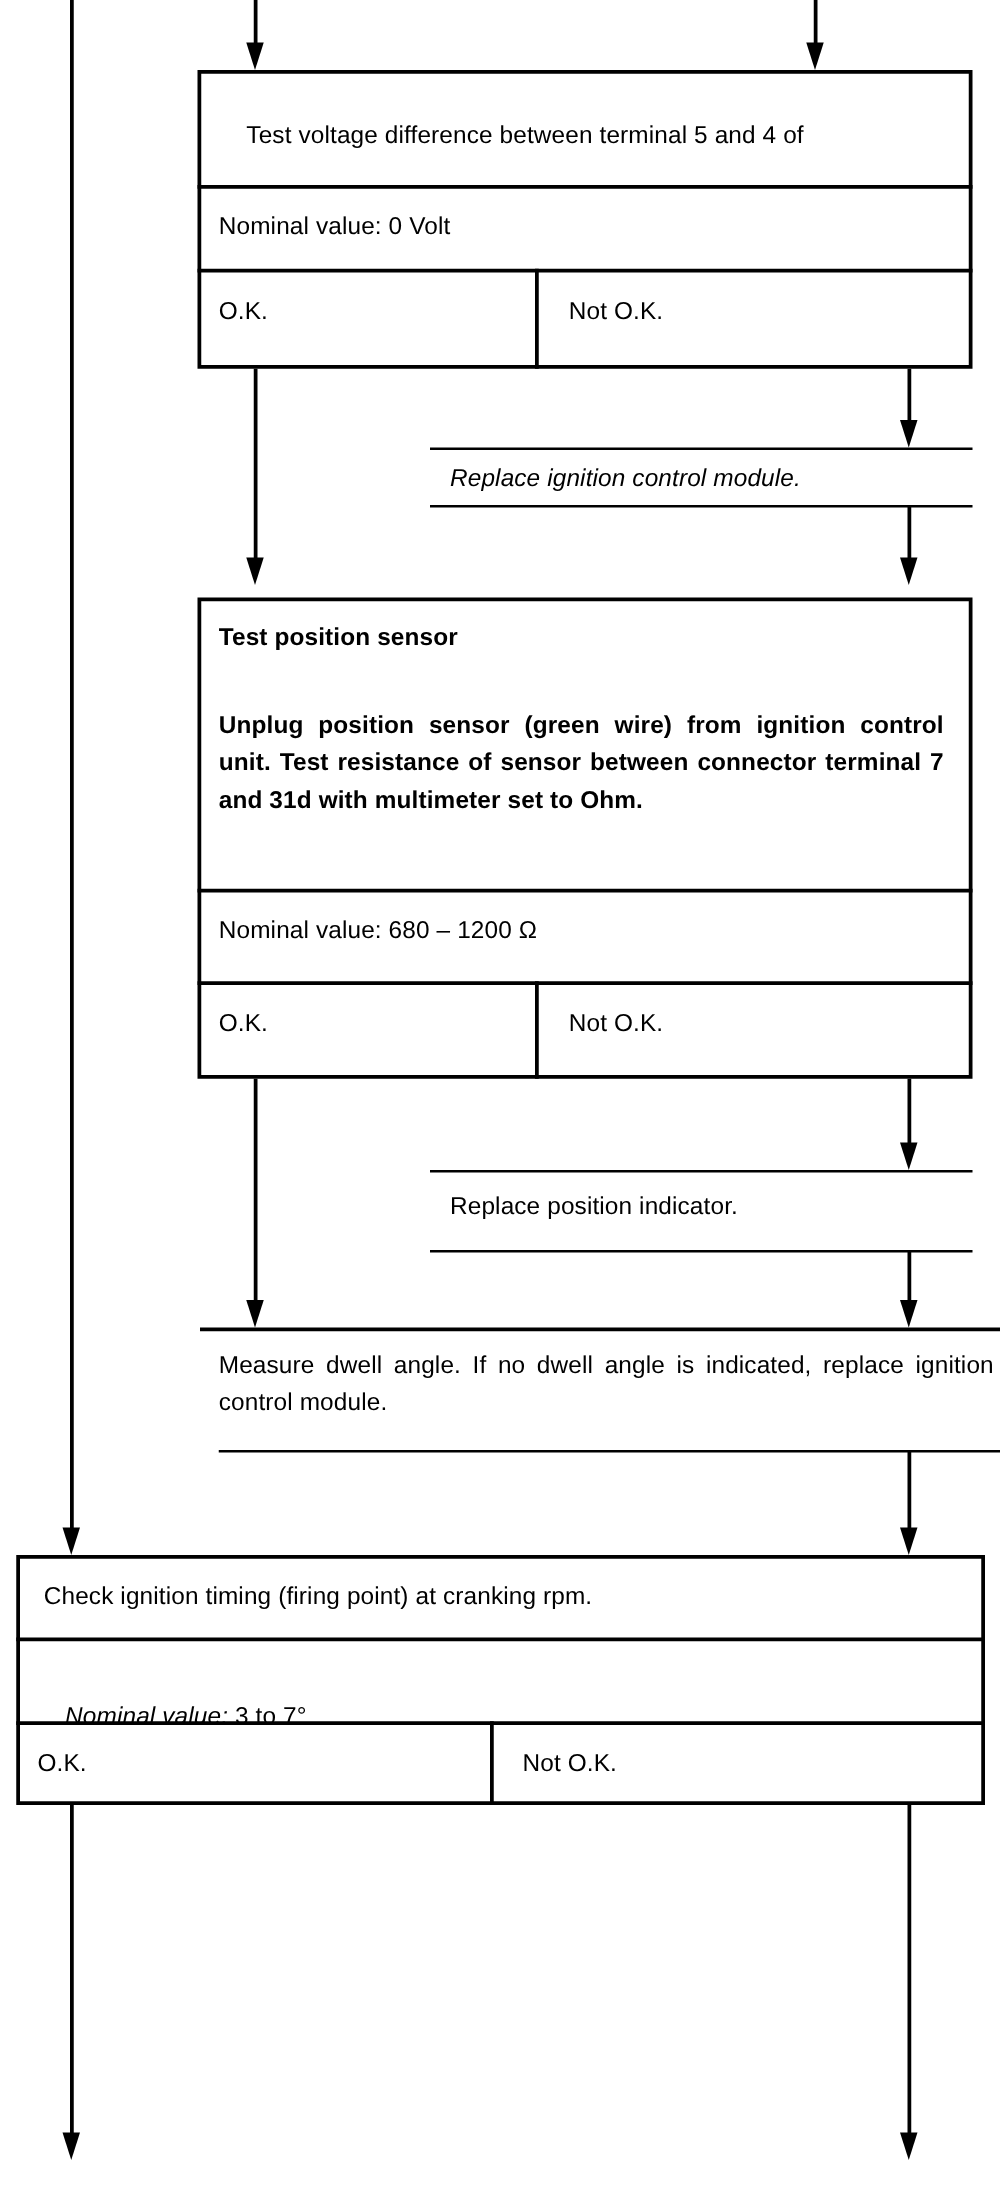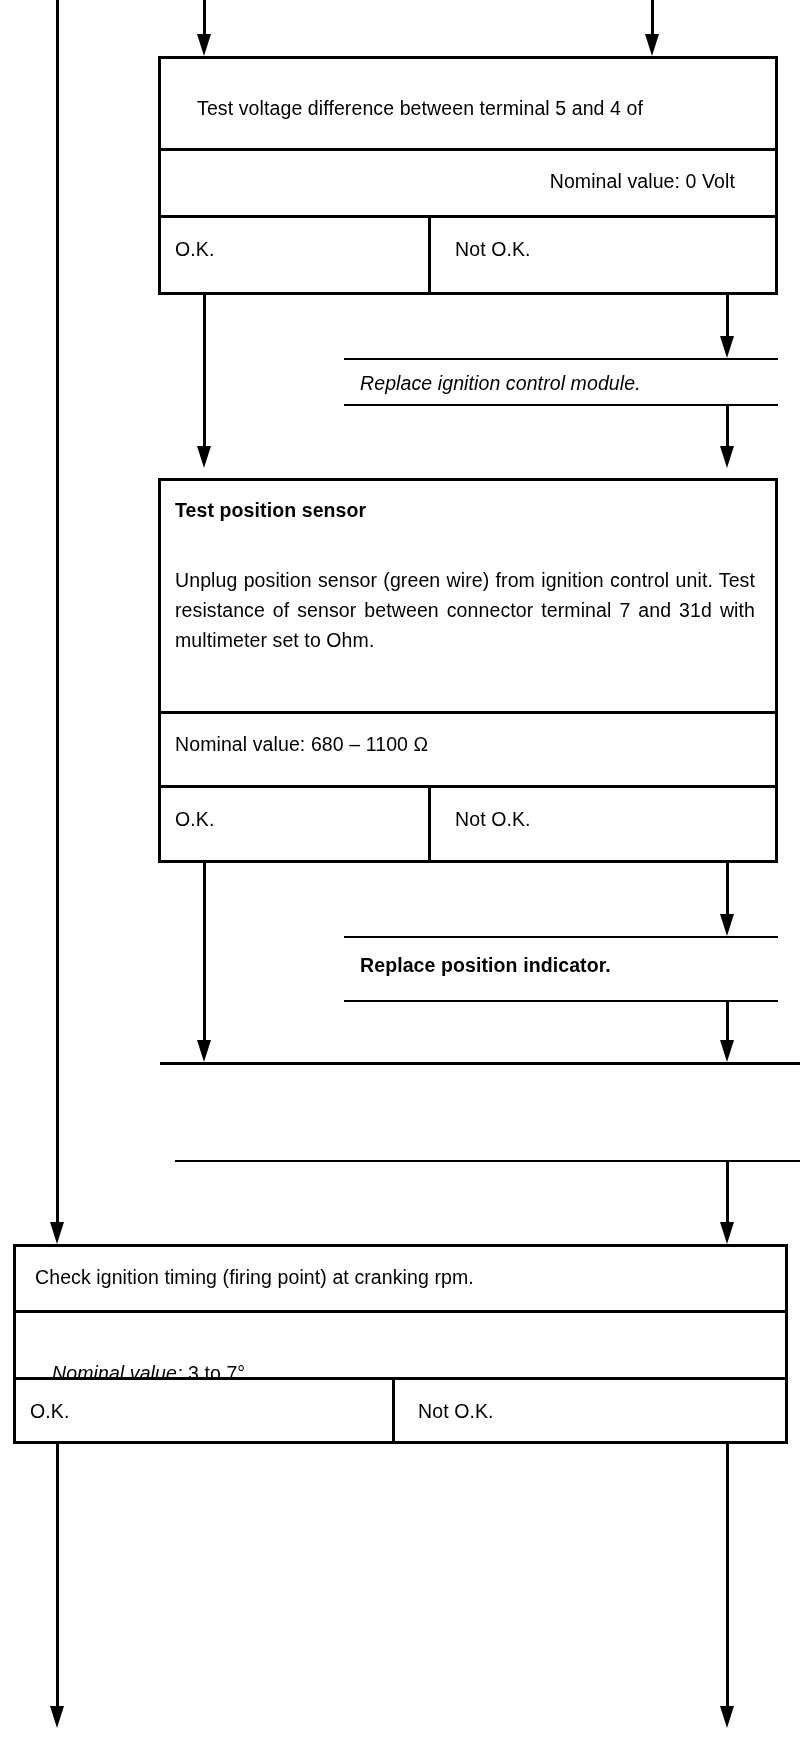--- a/index.html
+++ b/index.html
@@ -57,21 +57,21 @@
   <div class="box" style="left:158px;top:56px;width:620px;height:239px;">
   </div>
   <div class="rowdiv" style="left:158px;top:148px;width:620px;"></div>
   <div class="rowdiv" style="left:158px;top:215px;width:620px;"></div>
   <div class="coldiv" style="left:428px;top:215px;height:80px;"></div>
 
   <div class="txt" style="left:175px;top:63px;width:590px;">
     <span>Test voltage difference between terminal 5 and 4 of</span>
   </div>
 
-  <div class="txt" style="left:175px;top:166px;width:560px;text-align:right;">Nominal value: 0 Volt</div>
+  <div class="txt" style="left:175px;top:166px;width:560px;">Nominal value: 0 Volt</div>
 
   <div class="txt" style="left:175px;top:234px;width:230px;">O.K.</div>
   <div class="txt" style="left:455px;top:234px;width:260px;">Not O.K.</div>
 
   <div class="vline" style="left:203px;top:295px;height:155px;"></div>
   <div class="arrowhead" style="left:197px;top:446px;"></div>
 
   <div class="vline" style="left:726px;top:295px;height:52px;"></div>
   <div class="arrowhead" style="left:720px;top:336px;"></div>
 
@@ -83,41 +83,42 @@
   <div class="arrowhead" style="left:720px;top:446px;"></div>
 
   <div class="box" style="left:158px;top:478px;width:620px;height:385px;">
   </div>
   <div class="rowdiv" style="left:158px;top:711px;width:620px;"></div>
   <div class="rowdiv" style="left:158px;top:785px;width:620px;"></div>
   <div class="coldiv" style="left:428px;top:785px;height:78px;"></div>
 
   <div class="txt bold" style="left:175px;top:495px;width:560px;">Test position sensor</div>
 
-  <div class="txt just" style="left:175px;top:565px;width:580px;">Unplug position sensor (green wire) from ignition control unit. Test resistance of sensor between connector terminal 7 and 31d with multimeter set to Ohm.</div>
+  <div class="txt just" style="left:175px;top:565px;width:580px;font-weight:bold;">Unplug position sensor (green wire) from ignition control unit. Test resistance of sensor between connector terminal 7 and 31d with multimeter set to Ohm.</div>
 
-  <div class="txt" style="left:175px;top:729px;width:560px;">Nominal value: 680 – 1100 Ω</div>
+  <div class="txt" style="left:175px;top:729px;width:560px;">Nominal value: 680 – 1200 Ω</div>
 
   <div class="txt" style="left:175px;top:804px;width:230px;">O.K.</div>
   <div class="txt" style="left:455px;top:804px;width:260px;">Not O.K.</div>
 
   <div class="vline" style="left:203px;top:863px;height:180px;"></div>
   <div class="arrowhead" style="left:197px;top:1040px;"></div>
 
   <div class="vline" style="left:726px;top:863px;height:62px;"></div>
   <div class="arrowhead" style="left:720px;top:914px;"></div>
 
   <div class="hline thin" style="left:344px;top:936px;width:434px;"></div>
-  <div class="txt" style="left:360px;top:950px;width:420px;font-weight:bold;">Replace position indicator.</div>
+  <div class="txt" style="left:360px;top:950px;width:420px;">Replace position indicator.</div>
   <div class="hline thin" style="left:344px;top:1000px;width:434px;"></div>
 
   <div class="vline" style="left:726px;top:1000px;height:50px;"></div>
   <div class="arrowhead" style="left:720px;top:1040px;"></div>
 
   <div class="hline" style="left:160px;top:1062px;width:640px;"></div>
+  <div class="txt just" style="left:175px;top:1077px;width:620px;">Measure dwell angle. If no dwell angle is indicated, replace ignition control module.</div>
   <div class="hline thin" style="left:175px;top:1160px;width:625px;"></div>
 
   <div class="vline" style="left:726px;top:1160px;height:70px;"></div>
   <div class="arrowhead" style="left:720px;top:1222px;"></div>
 
   <div class="box" style="left:13px;top:1244px;width:775px;height:200px;">
   </div>
   <div class="rowdiv" style="left:13px;top:1310px;width:775px;"></div>
   <div class="rowdiv" style="left:13px;top:1377px;width:775px;"></div>
   <div class="coldiv" style="left:392px;top:1377px;height:67px;"></div>

